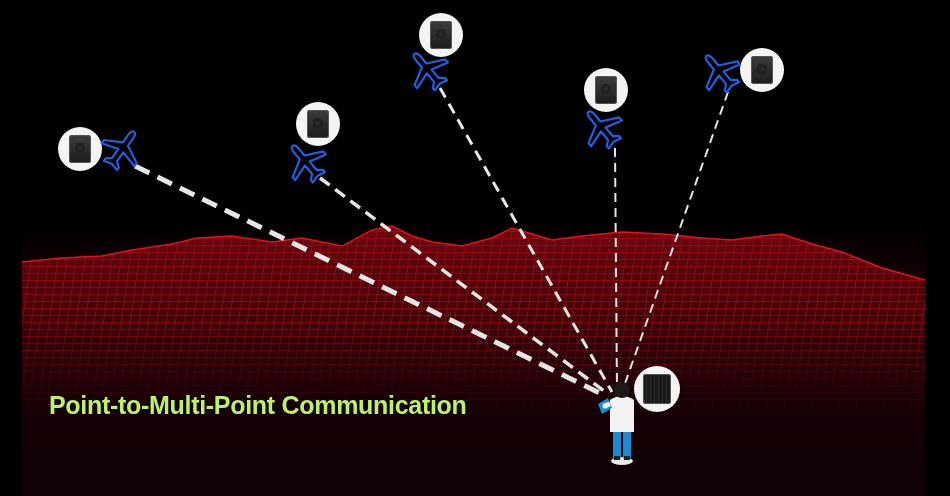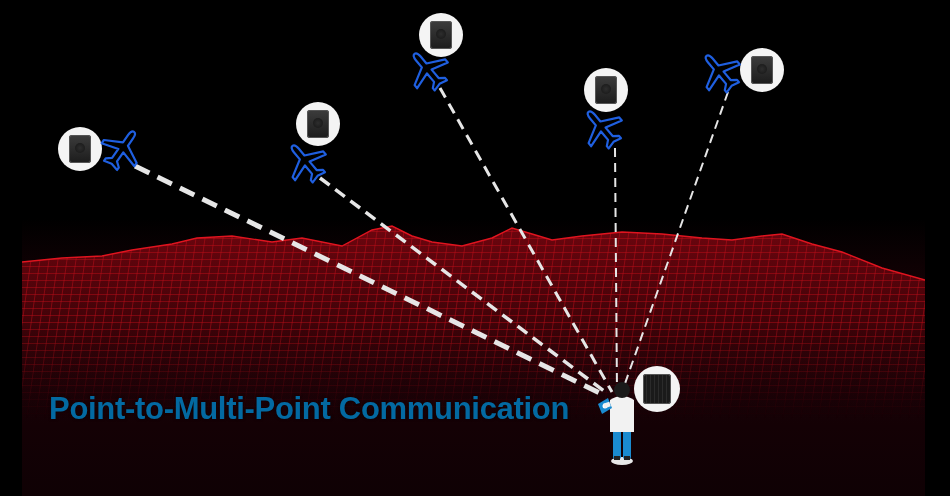--- a/index.html
+++ b/index.html
@@ -9,22 +9,22 @@
   #terrain{position:absolute;left:22px;top:0;width:903px;height:496px;}
   #links{position:absolute;left:0;top:0;width:950px;height:496px;}
   .node{position:absolute;}
   .badge{position:absolute;width:44px;height:44px;border-radius:50%;background:#f4f4f4;
     display:flex;align-items:center;justify-content:center;}
   .radio{width:22px;height:28px;border-radius:3px;background:linear-gradient(#3c3c3c,#1c1c1c);
     box-shadow:inset 0 0 0 1px #555;position:relative;}
   .radio:after{content:"";position:absolute;left:6px;top:8px;width:10px;height:10px;border-radius:50%;
     background:radial-gradient(#2e2e2e,#151515);}
   .plane{position:absolute;width:48px;height:48px;}
-  #title{position:absolute;left:49px;top:391px;color:#0369a1;font-family:"Liberation Sans",sans-serif;
-    font-weight:bold;font-size:31px;letter-spacing:-0.3px;text-shadow:0 0 3px rgba(0,0,0,.6);white-space:nowrap;}
+  #title{position:absolute;left:49px;top:391px;color:#bef264;font-family:"Liberation Sans",sans-serif;
+    font-weight:bold;font-size:25px;letter-spacing:-0.3px;text-shadow:0 0 3px rgba(0,0,0,.6);white-space:nowrap;}
   #person{position:absolute;left:592px;top:378px;width:52px;height:90px;}
   #base-badge{position:absolute;left:634px;top:366px;width:46px;height:46px;border-radius:50%;background:#f4f4f4;
     display:flex;align-items:center;justify-content:center;}
   #base-badge .radio{width:28px;height:30px;background:repeating-linear-gradient(90deg,#1a1a1a 0 3px,#2b2b2b 3px 4px);}
   #base-badge .radio:after{display:none;}
 </style>
 </head>
 <body>
 
 <div id="stage">

